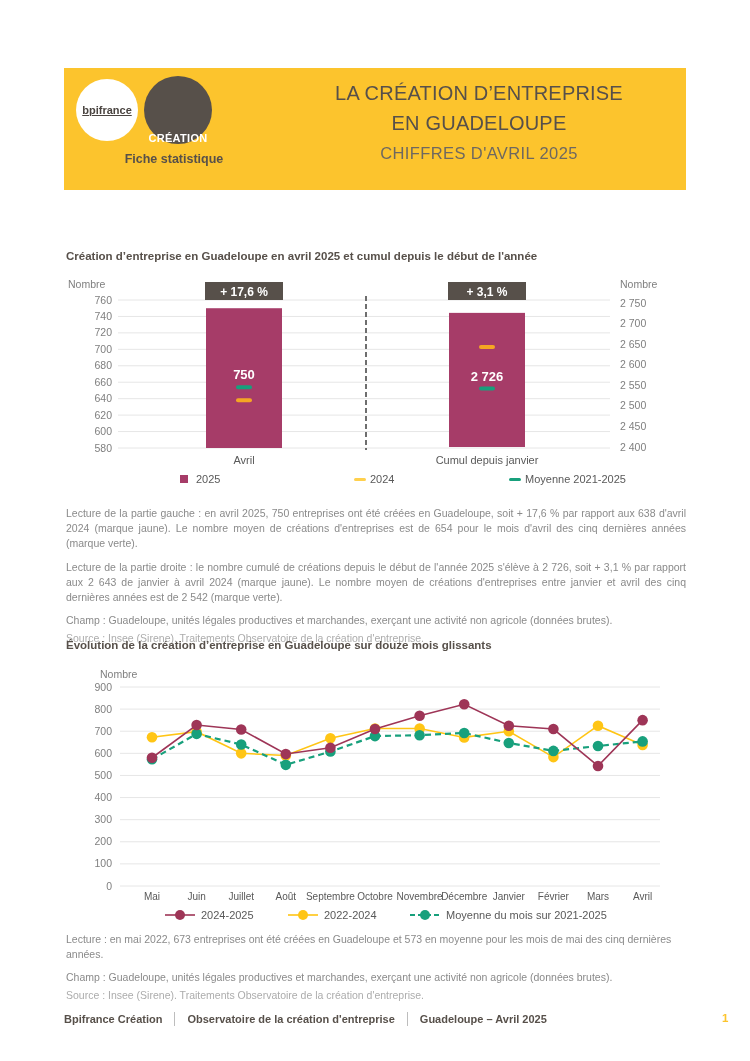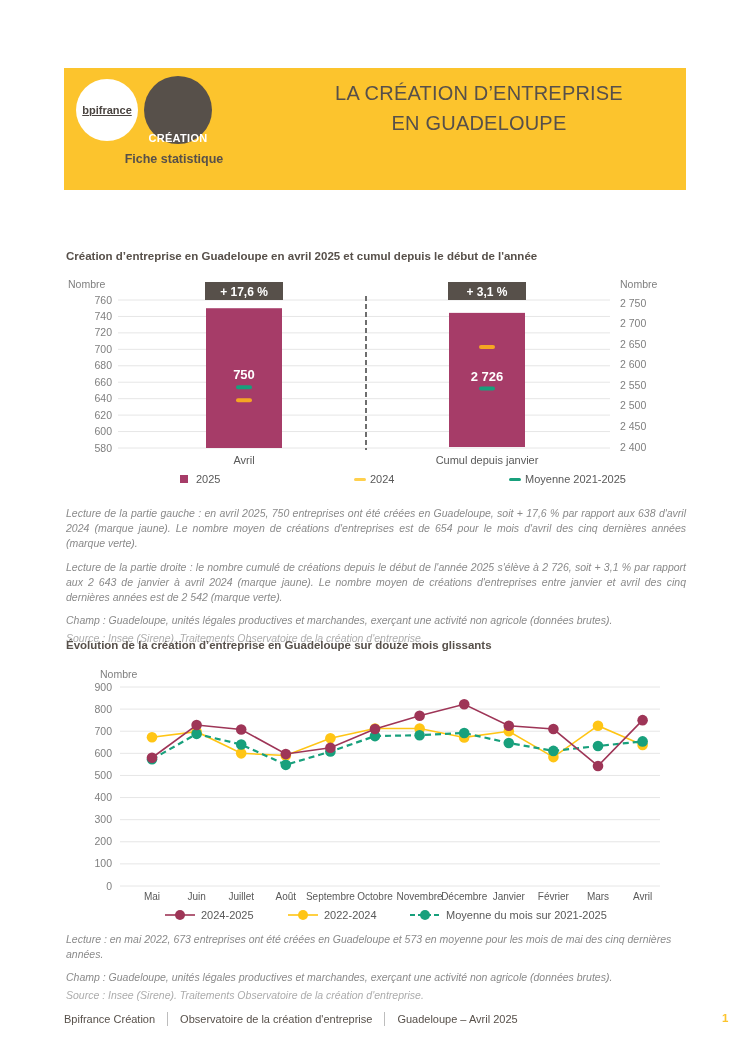--- a/index.html
+++ b/index.html
@@ -22,48 +22,49 @@
   .subtitle{font-weight:400;font-size:16.5px;line-height:30px;color:#6E6860;letter-spacing:.4px;}
   
   .sec-title{position:absolute;left:66px;width:610px;font-weight:bold;font-size:11.5px;color:#57504A;}
   .sec1-title{top:250px;}
   .sec2-title{top:639px;}
   
   .chart-box{position:absolute;}
   #chart1{left:64px;top:272px;}
   #chart2{left:64px;top:662px;}
   
-  .notes{position:absolute;left:66px;width:620px;font-style:italic;font-size:10.5px;
+  .notes{position:absolute;left:66px;width:620px;font-size:10.5px;
     line-height:1.45;color:#8A8A8A;}
   .notes-a{top:506px;}
   .notes-b{top:932px;}
   .notes p{margin:0 0 8px 0;}
   .notes p.tight{margin-bottom:2px;}
   .notes .just{text-align:justify;}
   .note-source{color:#ACACAC;}
   
   .footer{position:absolute;left:64px;top:1012px;width:622px;display:flex;align-items:center;
-    font-weight:normal;font-size:11px;color:#57504A;}
+    font-weight:bold;font-size:11px;color:#57504A;}
   .footer-sep{display:inline-block;width:1px;height:14px;background:#BDBDBD;margin:0 12px;}
   .page-num{position:absolute;left:722px;top:1012px;font-weight:bold;font-size:11.5px;color:#FCC42D;}
 </style>
 </head>
 <body>
 
 <div class="header">
   <div class="logo-circle-white">
     <span>bpifrance</span>
   </div>
   <div class="logo-circle-dark">
     <span>CRÉATION</span>
   </div>
   <div class="tagline">Fiche statistique</div>
   <div class="header-titles">
     <div class="title-line">LA CRÉATION D’ENTREPRISE</div>
     <div class="title-line">EN GUADELOUPE</div>
+    <div class="subtitle">CHIFFRES D'AVRIL 2025</div>
   </div>
 </div>
 
 <div class="sec-title sec1-title">Création d’entreprise en Guadeloupe en avril 2025 et cumul depuis le début de l'année</div>
 <div class="chart-box" id="chart1"><svg width="622" height="224" viewBox="0 0 622 224">
       <line x1="54" y1="28" x2="546" y2="28" stroke="#E6E6E6" stroke-width="1"></line>
       <text x="48" y="31.5" text-anchor="end" font-size="10.5" fill="#7F7F7F">760</text>
       <line x1="54" y1="44.44444444444444" x2="546" y2="44.44444444444444" stroke="#E6E6E6" stroke-width="1"></line>
       <text x="48" y="47.94444444444444" text-anchor="end" font-size="10.5" fill="#7F7F7F">740</text>
       <line x1="54" y1="60.888888888888886" x2="546" y2="60.888888888888886" stroke="#E6E6E6" stroke-width="1"></line>

